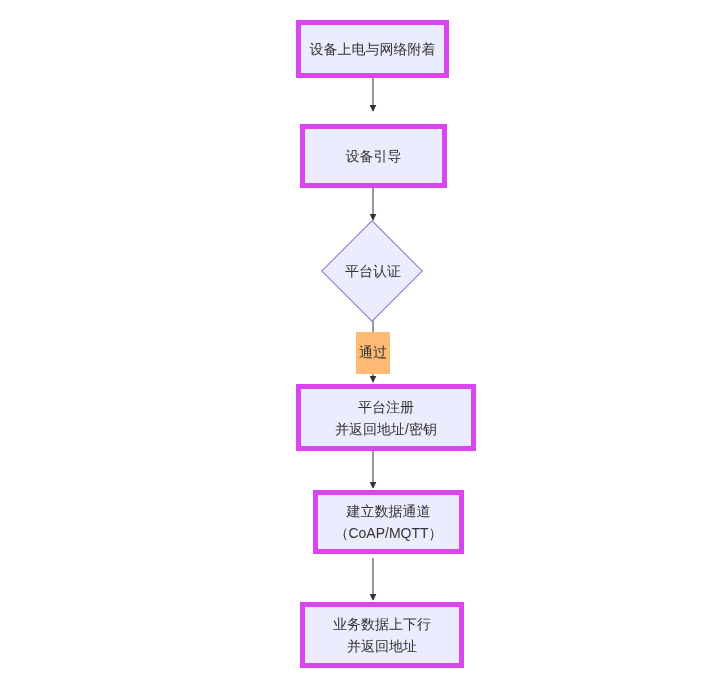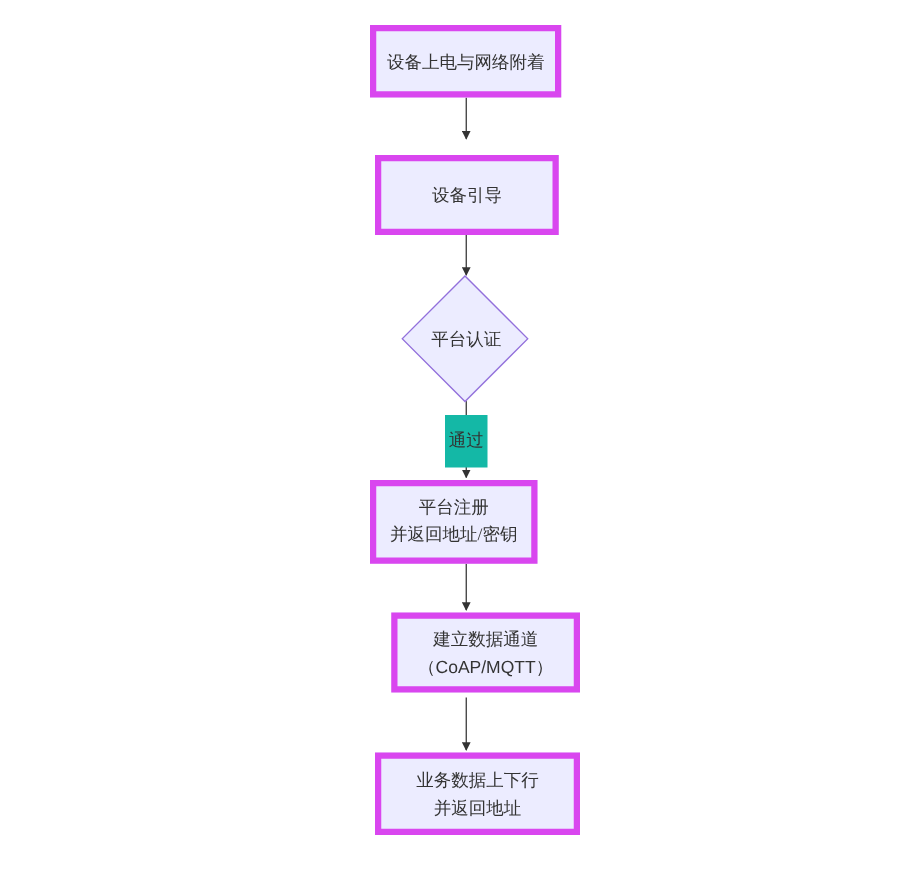--- a/index.html
+++ b/index.html
@@ -34,21 +34,21 @@
     display: flex;
     flex-direction: column;
     align-items: center;
     justify-content: center;
     text-align: center;
   }
   .node span { display: block; white-space: nowrap; }
   
   .n1 { left: 296px; top: 20px;  width: 153px; height: 58px; }
   .n2 { left: 300px; top: 124px; width: 147px; height: 64px; }
-  .n4 { left: 296px; top: 384px; width: 134px; height: 67px; font-family: Liberation Serif, serif; }
+  .n4 { left: 296px; top: 384px; width: 180px; height: 67px; }
   .n5 { left: 313px; top: 490px; width: 151px; height: 64px; }
   .n6 { left: 300px; top: 602px; width: 164px; height: 66px; }
   
   .diamond-wrap {
     position: absolute;
     left: 321px;
     top: 220px;
     width: 104px;
     height: 104px;
   }
@@ -73,21 +73,21 @@
     align-items: center;
     justify-content: center;
     color: #333333;
     font-size: 14px;
   }
   .edge-label {
     position: absolute;
     left: 373px;
     top: 353px;
     transform: translate(-50%, -50%);
-    background: #14b8a6;
+    background: #fdba74;
     color: #333333;
     font-size: 14px;
     padding: 12px 3px;
     white-space: nowrap;
   }
 </style>
 </head>
 <body>
 
 <div class="canvas">

